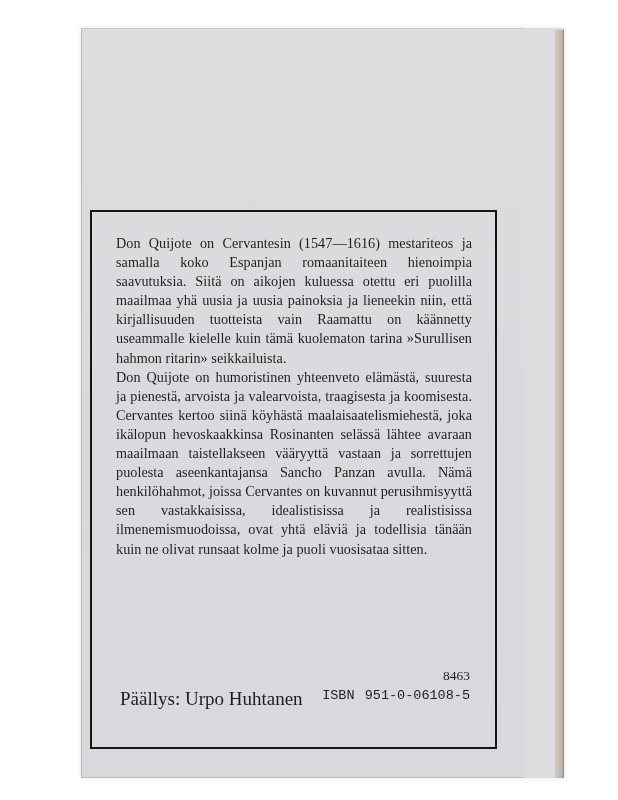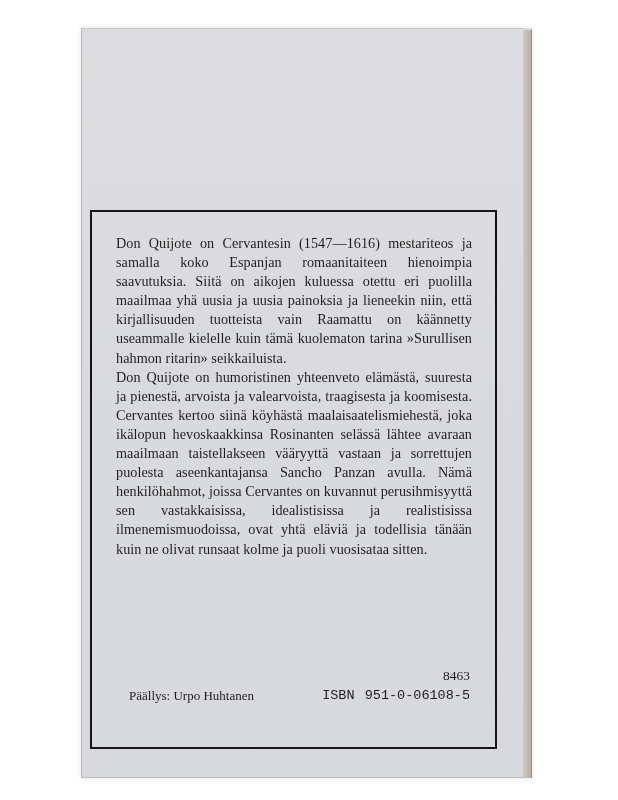--- a/index.html
+++ b/index.html
@@ -15,20 +15,21 @@
       font-family: "Liberation Serif", "DejaVu Serif", serif;
     }
     .book {
       position: absolute;
       left: 81px;
       top: 28px;
       width: 451px;
       height: 750px;
       background: #dcdcde;
       box-shadow: 0 0 6px rgba(0,0,0,0.10);
+      padding-left: 32px;
     }
     .page {
       position: absolute;
       left: 0;
       top: 0;
       width: 442px;
       height: 750px;
       background: linear-gradient(180deg, #dddde0 0%, #d9dadd 50%, #d8d9dc 100%);
       border-left: 1px solid #b8b8b8;
       border-top: 1px solid #c4c4c4;
@@ -71,23 +72,23 @@
     }
     .series-number {
       position: absolute;
       right: 25px;
       top: 456px;
       font-size: 13.5px;
       color: #1e1e1e;
     }
     .cover-credit {
       position: absolute;
-      left: 37px;
+      left: 28px;
       top: 476px;
-      font-size: 13px;
+      font-size: 19px;
       color: #1e1e1e;
     }
     .isbn {
       position: absolute;
       right: 25px;
       top: 476px;
       font-size: 13.5px;
       color: #1e1e1e;
       word-spacing: 2px;
       font-family: Liberation Mono, monospace;

